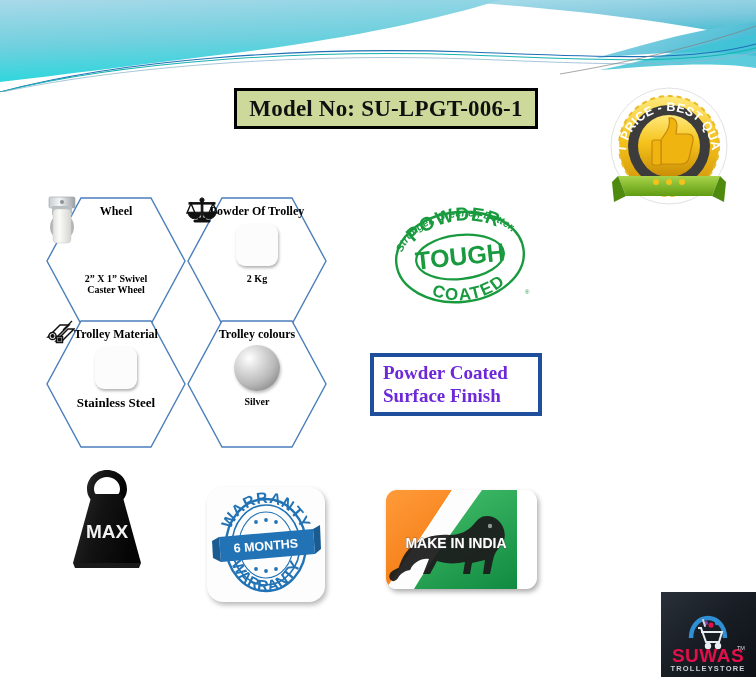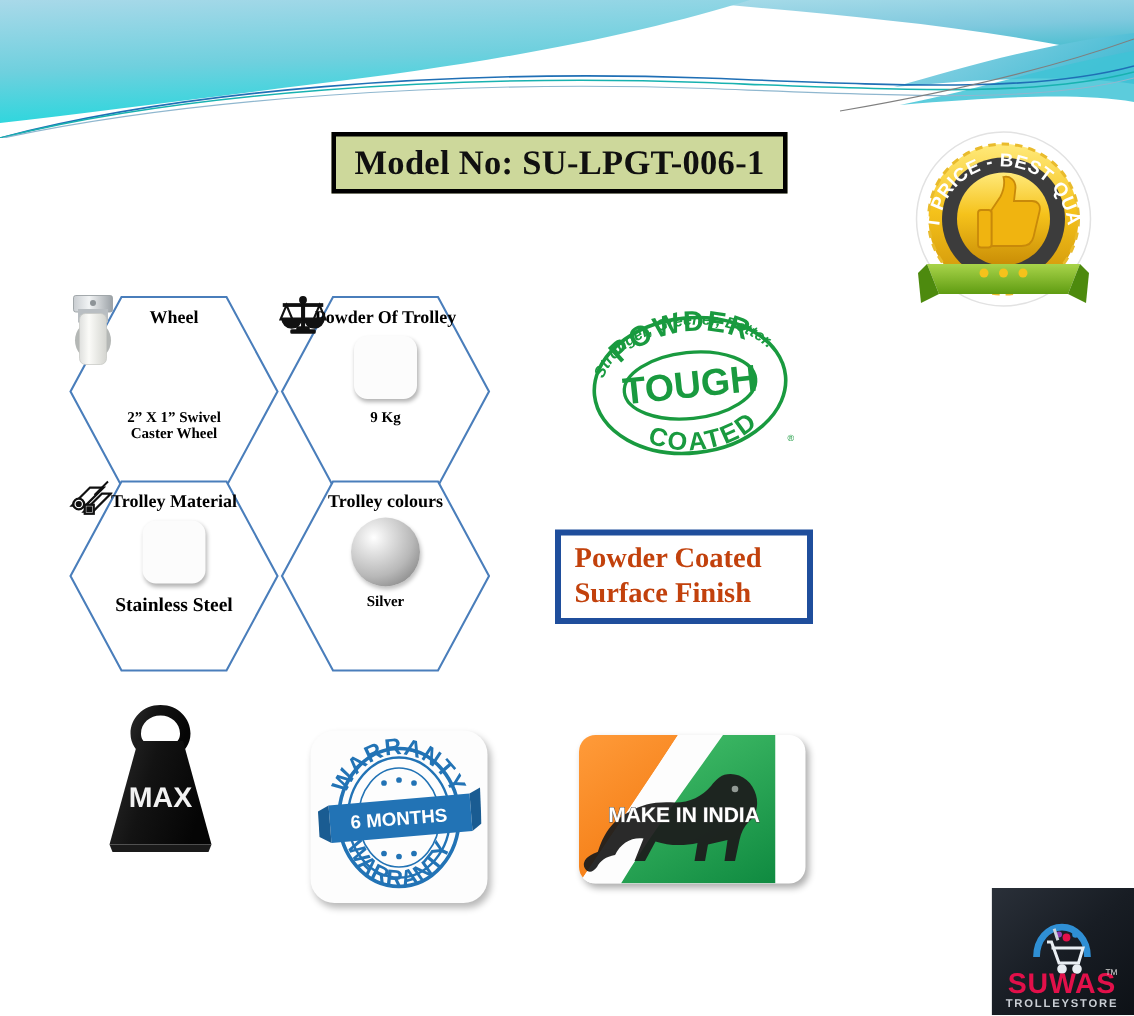--- a/index.html
+++ b/index.html
@@ -11,21 +11,21 @@
     position:relative;
   }
   .page{position:relative;width:756px;height:677px;background:#fff;overflow:hidden;}
 
   
   .header{position:absolute;left:0;top:0;width:756px;height:92px;overflow:hidden;}
   .header svg{display:block;}
 
   
   .model-box{
-    position:absolute;left:221px;top:88px;width:304px;height:41px;
+    position:absolute;left:234px;top:88px;width:304px;height:41px;
     background:#cdd89b;border:3px solid #000;
     display:flex;align-items:center;justify-content:center;
     box-sizing:border-box;
   }
   .model-box .txt{
     font-family:"Liberation Serif", serif;
     font-weight:bold;font-size:23px;color:#101010;letter-spacing:.2px;white-space:nowrap;
   }
 
   
@@ -72,21 +72,21 @@
   .powder{position:absolute;left:384px;top:198px;width:152px;height:118px;}
 
   
   .pc-box{
     position:absolute;left:370px;top:353px;width:172px;height:63px;
     background:#ffffff;border:4px solid #1f4e9c;box-sizing:border-box;
     display:flex;flex-direction:column;align-items:flex-start;justify-content:center;
     padding-left:9px;
   }
   .pc-box .l{
-    font-family:"Liberation Serif", serif;font-weight:bold;font-size:19px;color:#c2410c;line-height:1.18;
+    font-family:"Liberation Serif", serif;font-weight:bold;font-size:19px;color:#6d28d9;line-height:1.18;
     white-space:nowrap;
   }
 
   
   .maxwt{position:absolute;left:61px;top:466px;width:92px;height:105px;}
   .kg-box{
     position:absolute;left:68px;top:578px;width:100px;height:26px;
     background:#ffffff;border:4px solid #1fa7e8;box-sizing:border-box;
     display:flex;align-items:center;justify-content:center;
   }
@@ -245,21 +245,21 @@
                 <rect x="3" y="6.6" width="26" height="1.5"></rect>
                 <circle cx="16" cy="4" r="2.1"></circle>
                 <path d="M3,7.4 L-1,17 L7,17 Z" transform="translate(2,0)" fill="none" stroke-width="1.4"></path>
                 <path d="M29,7.4 L25,17 L33,17 Z" transform="translate(-2,0)" fill="none" stroke-width="1.4"></path>
                 <path d="M0.5,16.2 A 6.5,6.5 0 0 0 13.5,16.2 Z" transform="translate(1.5,0)"></path>
                 <path d="M18.5,16.2 A 6.5,6.5 0 0 0 31.5,16.2 Z" transform="translate(-1.5,0)"></path>
               </g>
             </svg>
           </div>
         </div>
-        <div class="h-value">9 Kg</div>
+        <div class="h-value">2 Kg</div>
       </div>
     </div>
 
     <div class="hex hex-c small-val">
       <svg width="142" height="130" viewBox="0 0 142 130">
         <polygon points="36,2 106,2 140,65 106,128 36,128 2,65" fill="#ffffff" stroke="#4a7ebb" stroke-width="1.4"></polygon>
       </svg>
       <div class="content">
         <div class="h-title">Trolley Material</div>
         <div class="h-icon">

